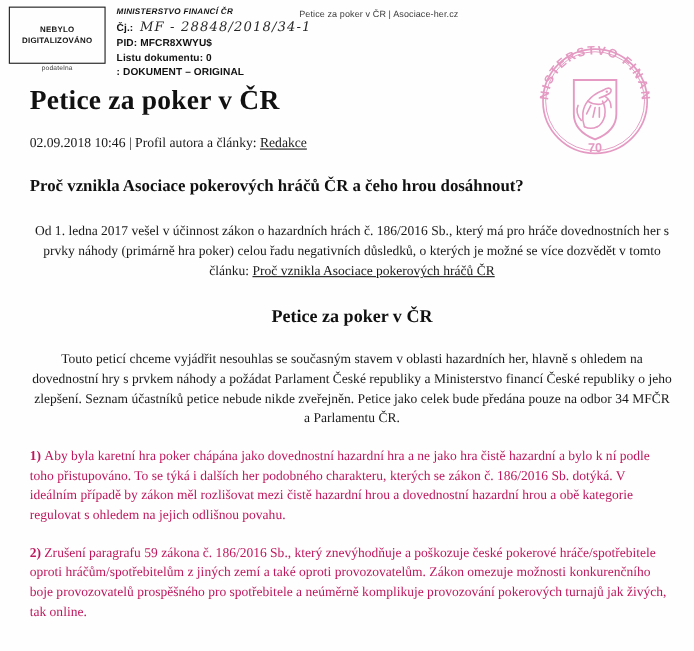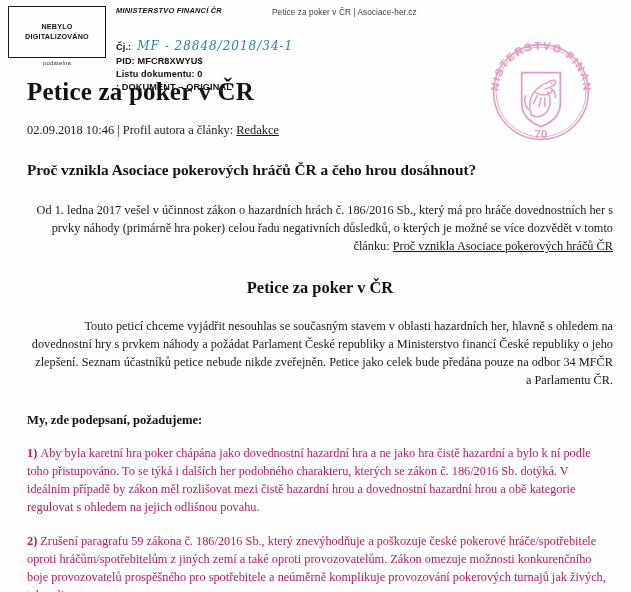--- a/index.html
+++ b/index.html
@@ -25,21 +25,21 @@
 
   
   .stamp-block {
     position: absolute;
     left: 8px;
     top: 6px;
     display: flex;
     align-items: flex-start;
   }
   .nebylo-box-wrap {
-    width: 98px;
+    width: 88px;
     text-align: center;
   }
   .nebylo-box {
     border: 1.6px solid #1a1a1a;
     height: 50px;
     display: flex;
     flex-direction: column;
     align-items: center;
     justify-content: center;
     padding: 0 2px;
@@ -77,27 +77,26 @@
     letter-spacing: 0.1px;
     line-height: 1.42;
     white-space: nowrap;
     position: relative;
   }
   .handwriting {
     font-family: "DejaVu Serif", serif;
     font-style: italic;
     font-weight: normal;
     font-size: 12px;
-    color: #0369a1;
+    color: #000000;
     letter-spacing: 1px;
     transform: rotate(-6deg) skewX(-12px);
     display: inline-block;
     margin-left: 6px;
     opacity: 0.85;
-    margin-top: 22px;
   }
 
   
   .web-crumb {
     position: absolute;
     left: 272px;
     top: 8px;
     font-family: "Liberation Sans", sans-serif;
     font-size: 8.2px;
     color: #3b3b3b;
@@ -142,21 +141,21 @@
     font-weight: bold;
     line-height: 1.33;
     margin: 22px 0 0 0;
     width: 470px;
     color: #111;
   }
   p.para {
     font-size: 12.3px;
     line-height: 1.47;
     margin: 21px 0 0 0;
-    text-align: right;
+    text-align: center;
     color: #1a1a1a;
   }
   p.para a {
     color: #1a1a1a;
     text-decoration: underline;
   }
   h3.center-title {
     font-size: 16.4px;
     font-weight: bold;
     text-align: center;
@@ -251,21 +250,20 @@
 
     <p class="para">
       <span>Od 1. ledna 2017 vešel v účinnost zákon o hazardních hrách č. 186/2016 Sb., který má pro hráče dovednostních her s prvky náhody (primárně hra poker) celou řadu negativních důsledků, o kterých je možné se více dozvědět v tomto článku: </span><a href="#">Proč vznikla Asociace pokerových hráčů ČR</a>
     </p>
 
     <h3 class="center-title">Petice za poker v ČR</h3>
 
     <div class="petition-body">
       <p class="para" style="margin-top:0">Touto peticí chceme vyjádřit nesouhlas se současným stavem v oblasti hazardních her, hlavně s ohledem na dovednostní hry s prvkem náhody a požádat Parlament České republiky a Ministerstvo financí České republiky o jeho zlepšení. Seznam účastníků petice nebude nikde zveřejněn. Petice jako celek bude předána pouze na odbor 34 MFČR a Parlamentu ČR.</p>
 
-      <h4 class="demand-head">My, zde podepsaní, požadujeme:</h4>
 
       <p class="demand">
         <span class="num">1) </span><span>Aby byla karetní hra poker chápána jako dovednostní hazardní hra a ne jako hra čistě hazardní a bylo k ní podle toho přistupováno. To se týká i dalších her podobného charakteru, kterých se zákon č. 186/2016 Sb. dotýká. V ideálním případě by zákon měl rozlišovat mezi čistě hazardní hrou a dovednostní hazardní hrou a obě kategorie regulovat s ohledem na jejich odlišnou povahu.</span>
       </p>
 
       <p class="demand">
         <span class="num">2) </span><span>Zrušení paragrafu 59 zákona č. 186/2016 Sb., který znevýhodňuje a poškozuje české pokerové hráče/spotřebitele oproti hráčům/spotřebitelům z jiných zemí a také oproti provozovatelům. Zákon omezuje možnosti konkurenčního boje provozovatelů prospěšného pro spotřebitele a neúměrně komplikuje provozování pokerových turnajů jak živých, tak online.</span>
       </p>
 
     </div>

